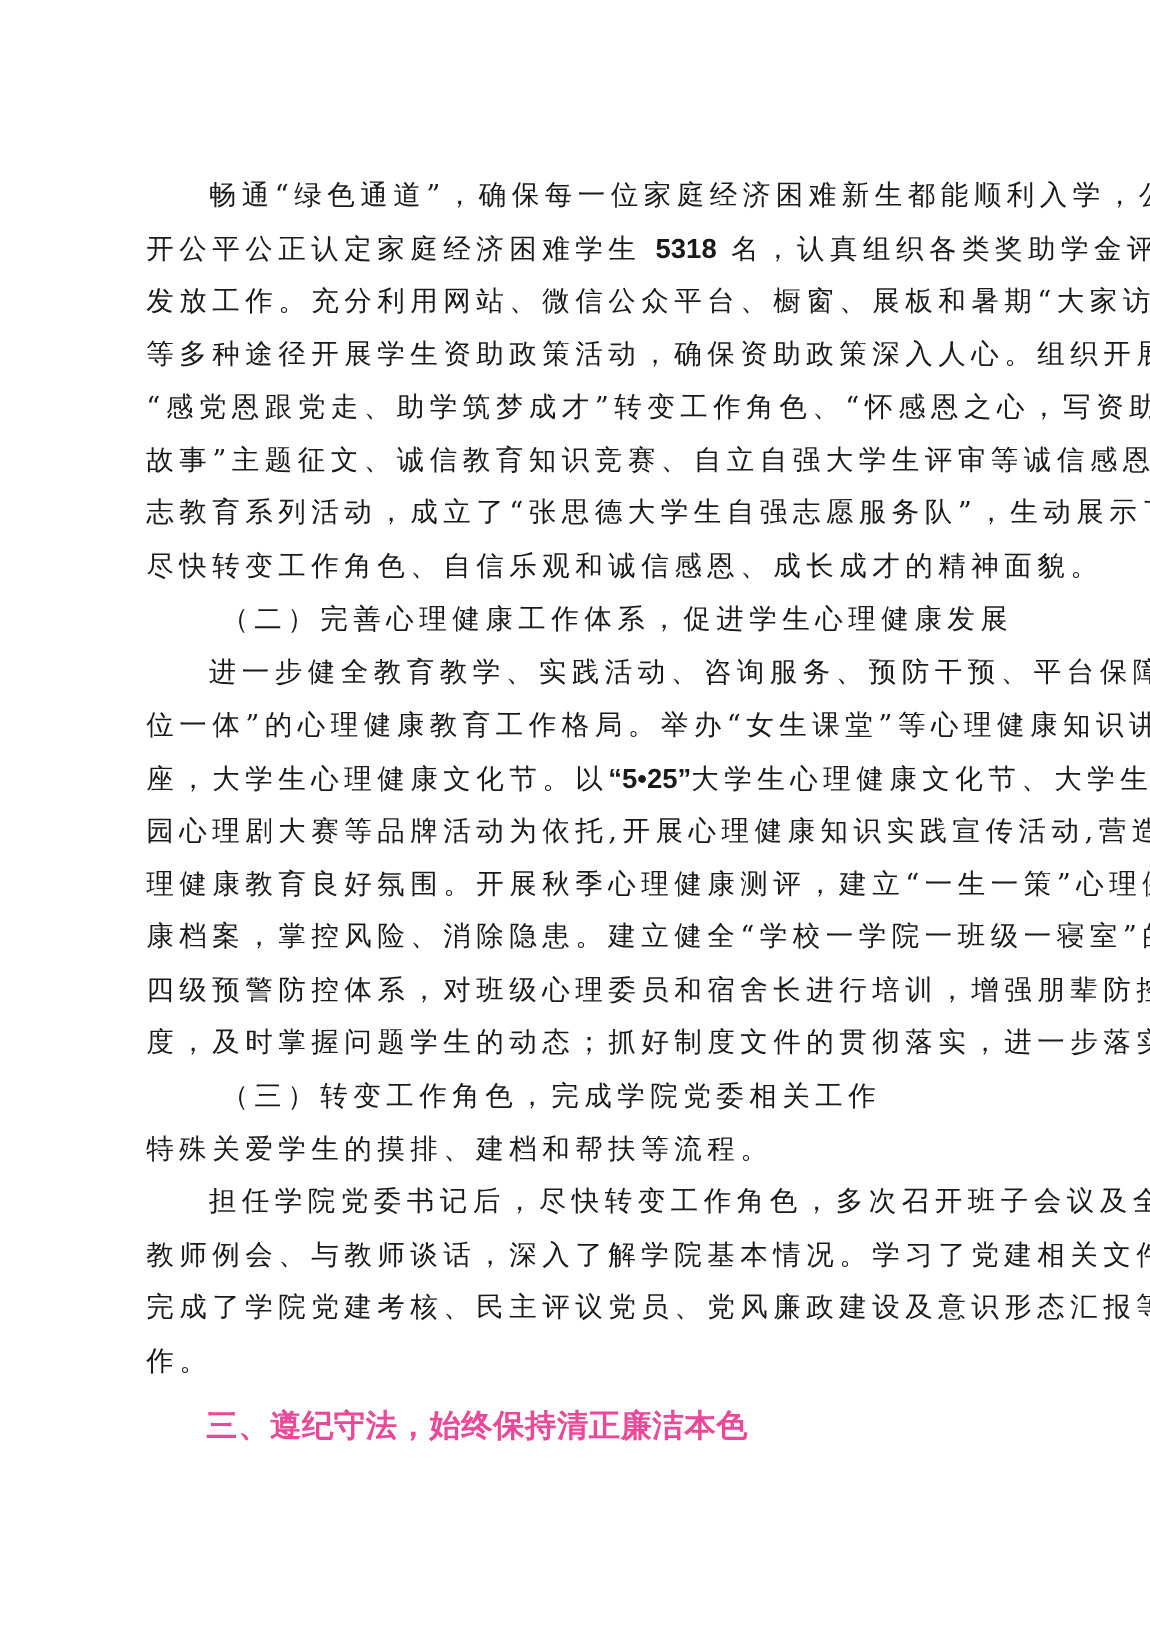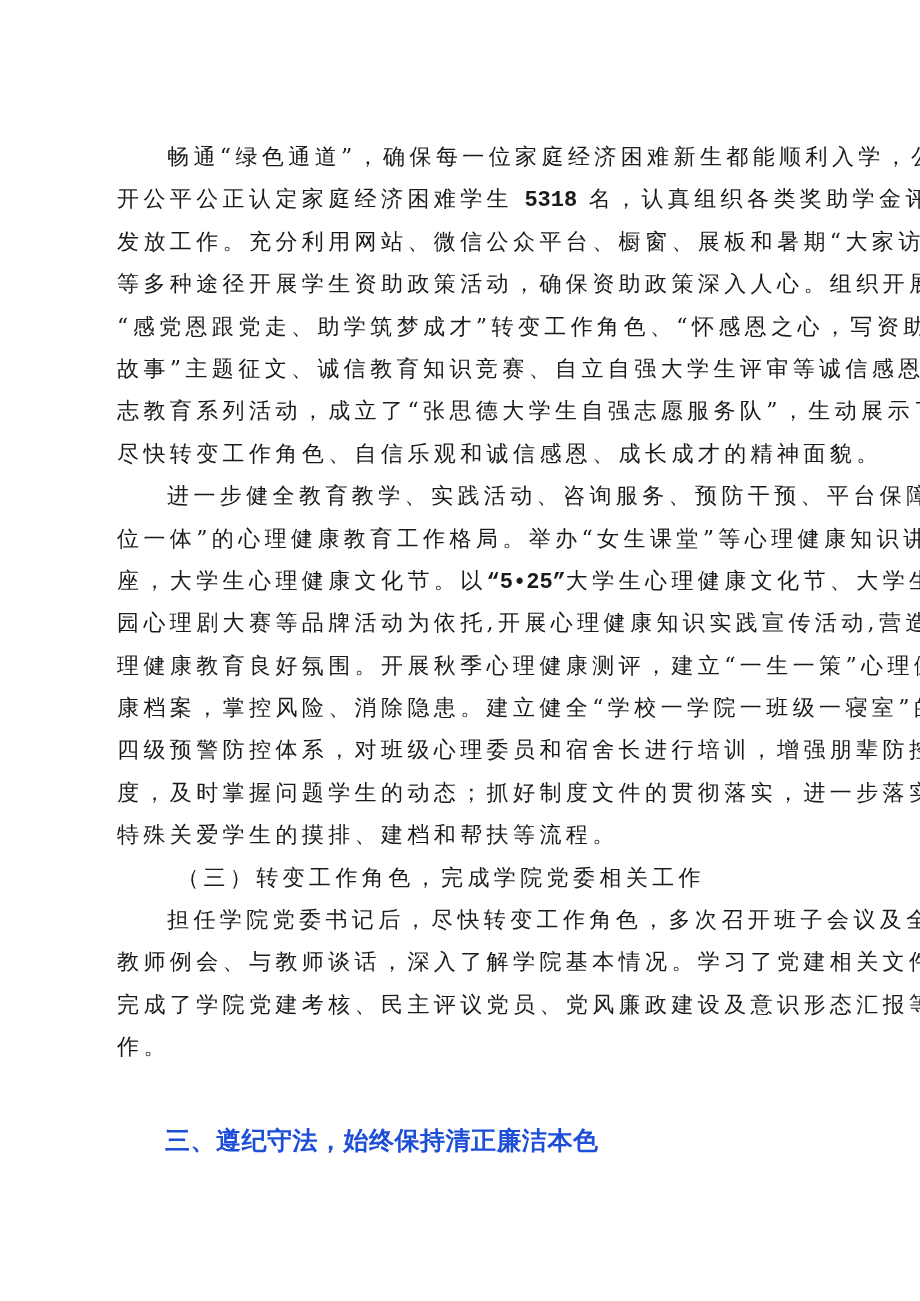--- a/index.html
+++ b/index.html
@@ -35,62 +35,63 @@
     text-align-last: left;
   }
   .line.indent {
     padding-left: 50px;
   }
   .line.sub {
     padding-left: 60px;
     text-align-last: left;
   }
   .num {
-    font-family: Liberation Mono, monospace;
+    font-family: Liberation Sans, sans-serif;
     font-weight: bold;
     letter-spacing: 0;
   }
   .heading {
     position: absolute;
     left: 165px;
     top: 1124px;
     font-family: "DejaVu Sans", "Liberation Sans", sans-serif;
     font-size: 25px;
     font-weight: bold;
-    color: #1d4ed8;
+    color: #ec4899;
     letter-spacing: 0.5px;
     white-space: nowrap;
   }
 </style>
 </head>
 <body>
 
 <div class="page">
 
   <div class="line indent">畅通“绿色通道”，确保每一位家庭经济困难新生都能顺利入学，公</div>
   <div class="line"><span>开公平公正认定家庭经济困难学生</span> <span class="num">5318</span> <span>名，认真组织各类奖助学金评审</span></div>
   <div class="line">发放工作。充分利用网站、微信公众平台、橱窗、展板和暑期“大家访”</div>
   <div class="line">等多种途径开展学生资助政策活动，确保资助政策深入人心。组织开展了</div>
   <div class="line">“感党恩跟党走、助学筑梦成才”转变工作角色、“怀感恩之心，写资助</div>
   <div class="line">故事”主题征文、诚信教育知识竞赛、自立自强大学生评审等诚信感恩励</div>
   <div class="line">志教育系列活动，成立了“张思德大学生自强志愿服务队”，生动展示了</div>
   <div class="line last">尽快转变工作角色、自信乐观和诚信感恩、成长成才的精神面貌。</div>
 
+  <div class="line sub">（二）完善心理健康工作体系，促进学生心理健康发展</div>
 
   <div class="line indent">进一步健全教育教学、实践活动、咨询服务、预防干预、平台保障“五</div>
   <div class="line">位一体”的心理健康教育工作格局。举办“女生课堂”等心理健康知识讲</div>
   <div class="line"><span>座，大学生心理健康文化节。以</span><span class="num">“5•25”</span><span>大学生心理健康文化节、大学生校</span></div>
   <div class="line">园心理剧大赛等品牌活动为依托,开展心理健康知识实践宣传活动,营造心</div>
   <div class="line">理健康教育良好氛围。开展秋季心理健康测评，建立“一生一策”心理健</div>
   <div class="line">康档案，掌控风险、消除隐患。建立健全“学校一学院一班级一寝室”的</div>
   <div class="line">四级预警防控体系，对班级心理委员和宿舍长进行培训，增强朋辈防控力</div>
   <div class="line">度，及时掌握问题学生的动态；抓好制度文件的贯彻落实，进一步落实好</div>
+  <div class="line sub">（三）转变工作角色，完成学院党委相关工作</div>
+
   <div class="line last">特殊关爱学生的摸排、建档和帮扶等流程。</div>
-
-  <div class="line sub">（三）转变工作角色，完成学院党委相关工作</div>
 
   <div class="line indent">担任学院党委书记后，尽快转变工作角色，多次召开班子会议及全体</div>
   <div class="line">教师例会、与教师谈话，深入了解学院基本情况。学习了党建相关文件，</div>
   <div class="line">完成了学院党建考核、民主评议党员、党风廉政建设及意识形态汇报等工</div>
   <div class="line last">作。</div>
 </div>
 
 <div class="heading">三、遵纪守法，始终保持清正廉洁本色</div>
 
 </body></html>

